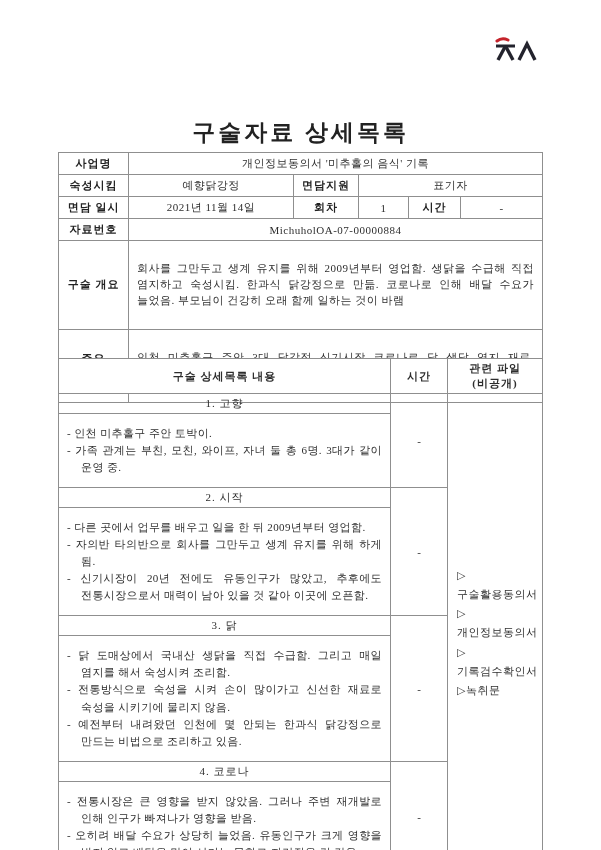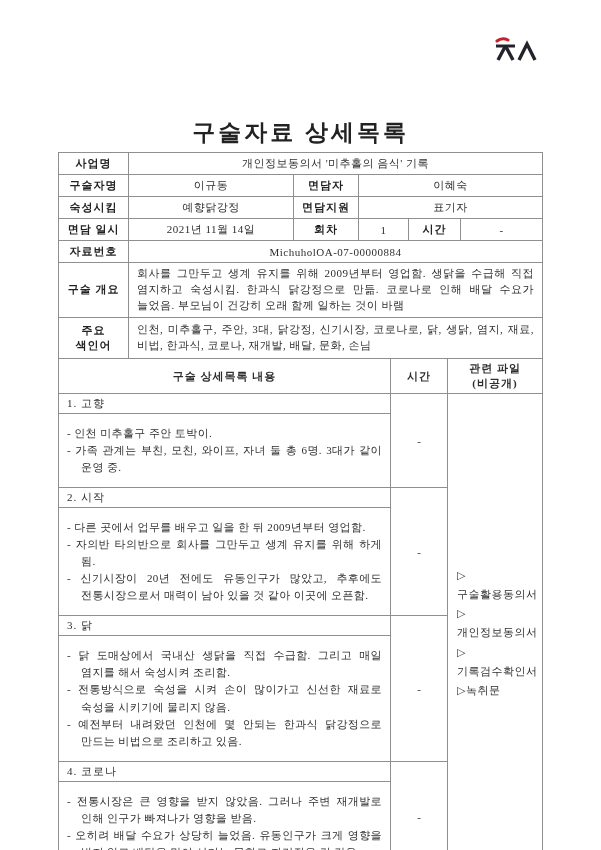--- a/index.html
+++ b/index.html
@@ -26,28 +26,28 @@
   .detail-table{position:absolute;top:358px;left:58px;width:484px;}
   td,th{
     border:1px solid #8f8f8f;
     font-size:11px;
     padding:2px 5px;
     vertical-align:middle;
     word-break:keep-all;
   }
   .lbl{font-weight:bold;text-align:center;letter-spacing:1px;color:#222;}
   .val{text-align:center;letter-spacing:0.5px;}
-  .val-left{text-align:justify;letter-spacing:0.5px;line-height:1.45;padding:3px 8px;}
+  .val-left{text-align:justify;letter-spacing:0.5px;line-height:1.45;padding:20px 8px;}
   .info-table tr{height:22px;}
   .info-table tr.tall-3{height:50px;}
   .info-table tr.tall-2{height:41px;}
 
   .detail-table th{font-weight:bold;letter-spacing:1px;background:#fff;}
   .detail-table tr.hdr{height:24px;}
-  .sec-title{font-weight:normal;text-align:left;padding:2px 8px;letter-spacing:1px;}
+  .sec-title{font-weight:normal;text-align:center;padding:2px 8px;letter-spacing:1px;}
   .sec-body{
     text-align:justify;vertical-align:middle;
     padding:11px 8px;line-height:1.55;letter-spacing:0.4px;
   }
   .bullet{padding-left:14px;text-indent:-14px;}
   .time-cell{text-align:center;}
   .files-cell{vertical-align:middle;padding-left:9px;}
   .file-item{line-height:1.75;letter-spacing:0.5px;}
 </style>
 </head>
@@ -73,26 +73,20 @@
         <col style="width:165px">
         <col style="width:65px">
       <col style="width:50px">
         <col style="width:52px">
         <col style="width:82px">
     </colgroup>
     <tbody>
         <tr>
       <td class="lbl">사업명</td>
       <td class="val" colspan="5">개인정보동의서  '미추홀의 음식'  기록</td>
-    </tr>
-    <tr>
-      <td class="lbl">구술자명</td>
-      <td class="val">이규동</td>
-      <td class="lbl">면담자</td>
-      <td class="val" colspan="3">이혜숙</td>
     </tr>
     <tr>
       <td class="lbl">숙성시킴</td>
       <td class="val">예향닭강정</td>
       <td class="lbl">면담지원</td>
       <td class="val" colspan="3">표기자</td>
     </tr>
     <tr>
       <td class="lbl">면담 일시</td>
       <td class="val">2021년 11월 14일</td>

